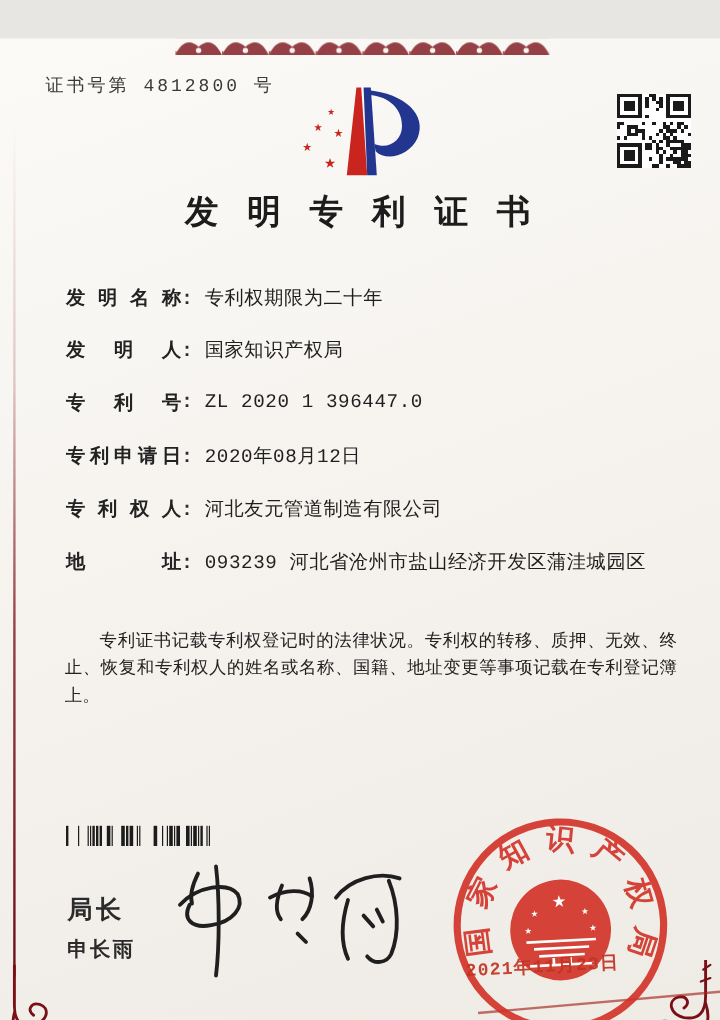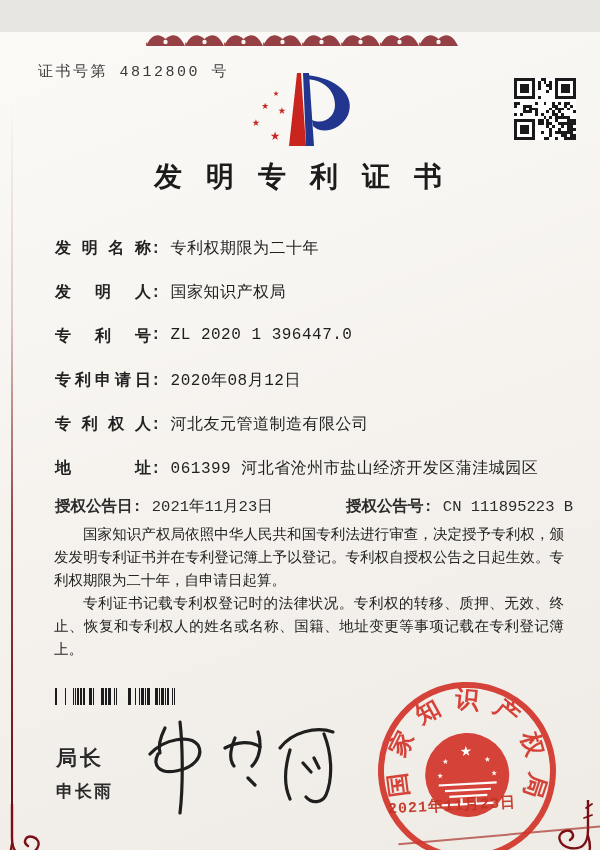--- a/index.html
+++ b/index.html
@@ -233,35 +233,26 @@
     <div class="frow">
       <span class="flabel">专利号</span><span class="fcolon">:</span><span class="fvalue">ZL 2020 1 396447.0</span>
     </div>
     <div class="frow">
       <span class="flabel">专利申请日</span><span class="fcolon">:</span><span class="fvalue">2020年08月12日</span>
     </div>
     <div class="frow">
       <span class="flabel">专利权人</span><span class="fcolon">:</span><span class="fvalue">河北友元管道制造有限公司</span>
     </div>
     <div class="frow">
-      <span class="flabel">地址</span><span class="fcolon">:</span><span class="fvalue">061399 河北省沧州市盐山经济开发区蒲洼城园区</span>
+      <span class="flabel">地址</span><span class="fcolon">:</span><span class="fvalue">093239 河北省沧州市盐山经济开发区蒲洼城园区</span>
     </div>
   </div>
 
-  <div class="grant-row">
-    <span>
-      <span class="glabel">授权公告日</span><span class="fcolon">:</span><span>2021年11月23日</span>
-    </span>
-    <span class="pair2">
-      <span class="glabel">授权公告号</span><span class="fcolon">:</span><span>CN 111895223 B</span>
-    </span>
-  </div>
 
   <div class="bodytext">
-    <p>国家知识产权局依照中华人民共和国专利法进行审查，决定授予专利权，颁发发明专利证书并在专利登记簿上予以登记。专利权自授权公告之日起生效。专利权期限为二十年，自申请日起算。</p>
     <p>专利证书记载专利权登记时的法律状况。专利权的转移、质押、无效、终止、恢复和专利权人的姓名或名称、国籍、地址变更等事项记载在专利登记簿上。</p>
   </div>
 
   <svg class="barcode" width="122" height="17" viewBox="0 0 122 17">
     <g id="bars" fill="#1c1c1c">
         <rect x="0" y="0" width="2" height="17"></rect>
         <rect x="10" y="0" width="1" height="17"></rect>
         <rect x="18" y="0" width="1" height="17"></rect>
         <rect x="20" y="0" width="1" height="17"></rect>
         <rect x="22" y="0" width="2" height="17"></rect>

